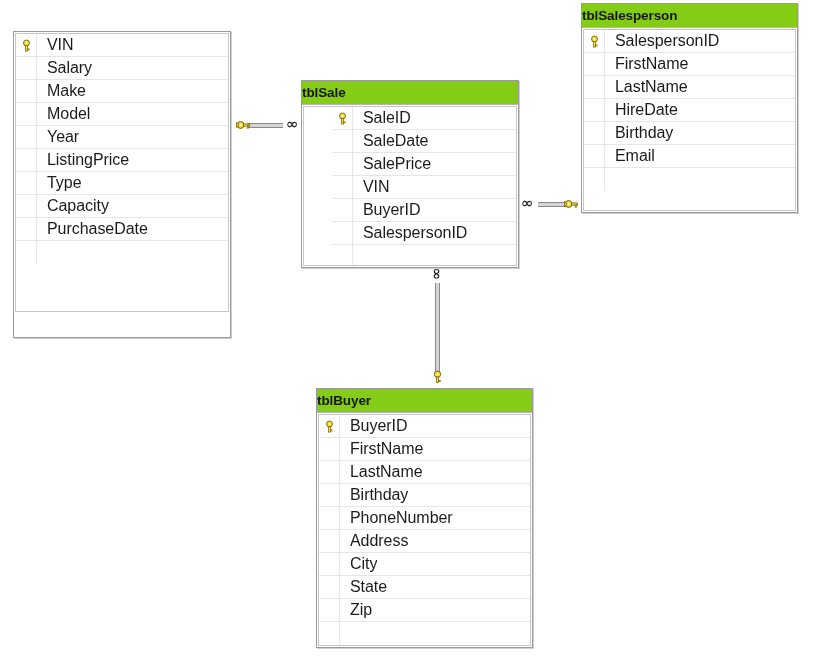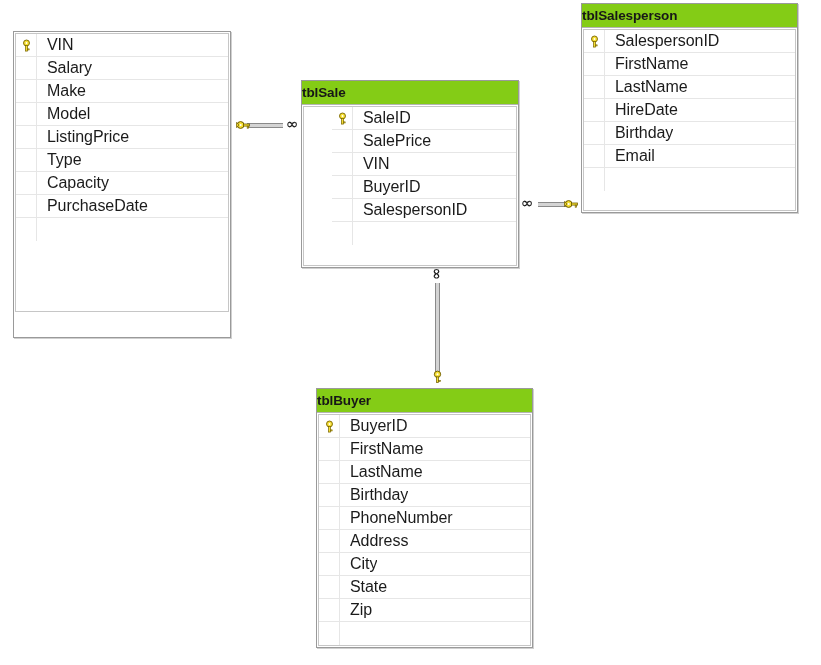--- a/index.html
+++ b/index.html
@@ -211,20 +211,24 @@
       <div class="field-row">
         <div class="field-gutter"></div>
         <div class="field-name">Make</div>
       </div>
       <div class="field-row">
         <div class="field-gutter"></div>
         <div class="field-name">Model</div>
       </div>
       <div class="field-row">
         <div class="field-gutter"></div>
+        <div class="field-name">Year</div>
+      </div>
+      <div class="field-row">
+        <div class="field-gutter"></div>
         <div class="field-name">ListingPrice</div>
       </div>
       <div class="field-row">
         <div class="field-gutter"></div>
         <div class="field-name">Type</div>
       </div>
       <div class="field-row">
         <div class="field-gutter"></div>
         <div class="field-name">Capacity</div>
       </div>
@@ -248,20 +252,24 @@
             <circle cx="5" cy="4.3" r="3.2" fill="#f7e032" stroke="#7a6600" stroke-width="1"></circle>
             <circle cx="5" cy="4.3" r="1" fill="#ffffff"></circle>
             <rect x="4.05" y="7" width="1.9" height="6" fill="#f7e032" stroke="#7a6600" stroke-width="0.8"></rect>
             <rect x="5.95" y="10.6" width="1.9" height="1.2" fill="#f7e032" stroke="#7a6600" stroke-width="0.7"></rect>
           </svg>
         </div>
         <div class="field-name">SaleID</div>
       </div>
       <div class="field-row">
         <div class="field-gutter"></div>
+        <div class="field-name">SaleDate</div>
+      </div>
+      <div class="field-row">
+        <div class="field-gutter"></div>
         <div class="field-name">SalePrice</div>
       </div>
       <div class="field-row">
         <div class="field-gutter"></div>
         <div class="field-name">VIN</div>
       </div>
       <div class="field-row">
         <div class="field-gutter"></div>
         <div class="field-name">BuyerID</div>
       </div>

